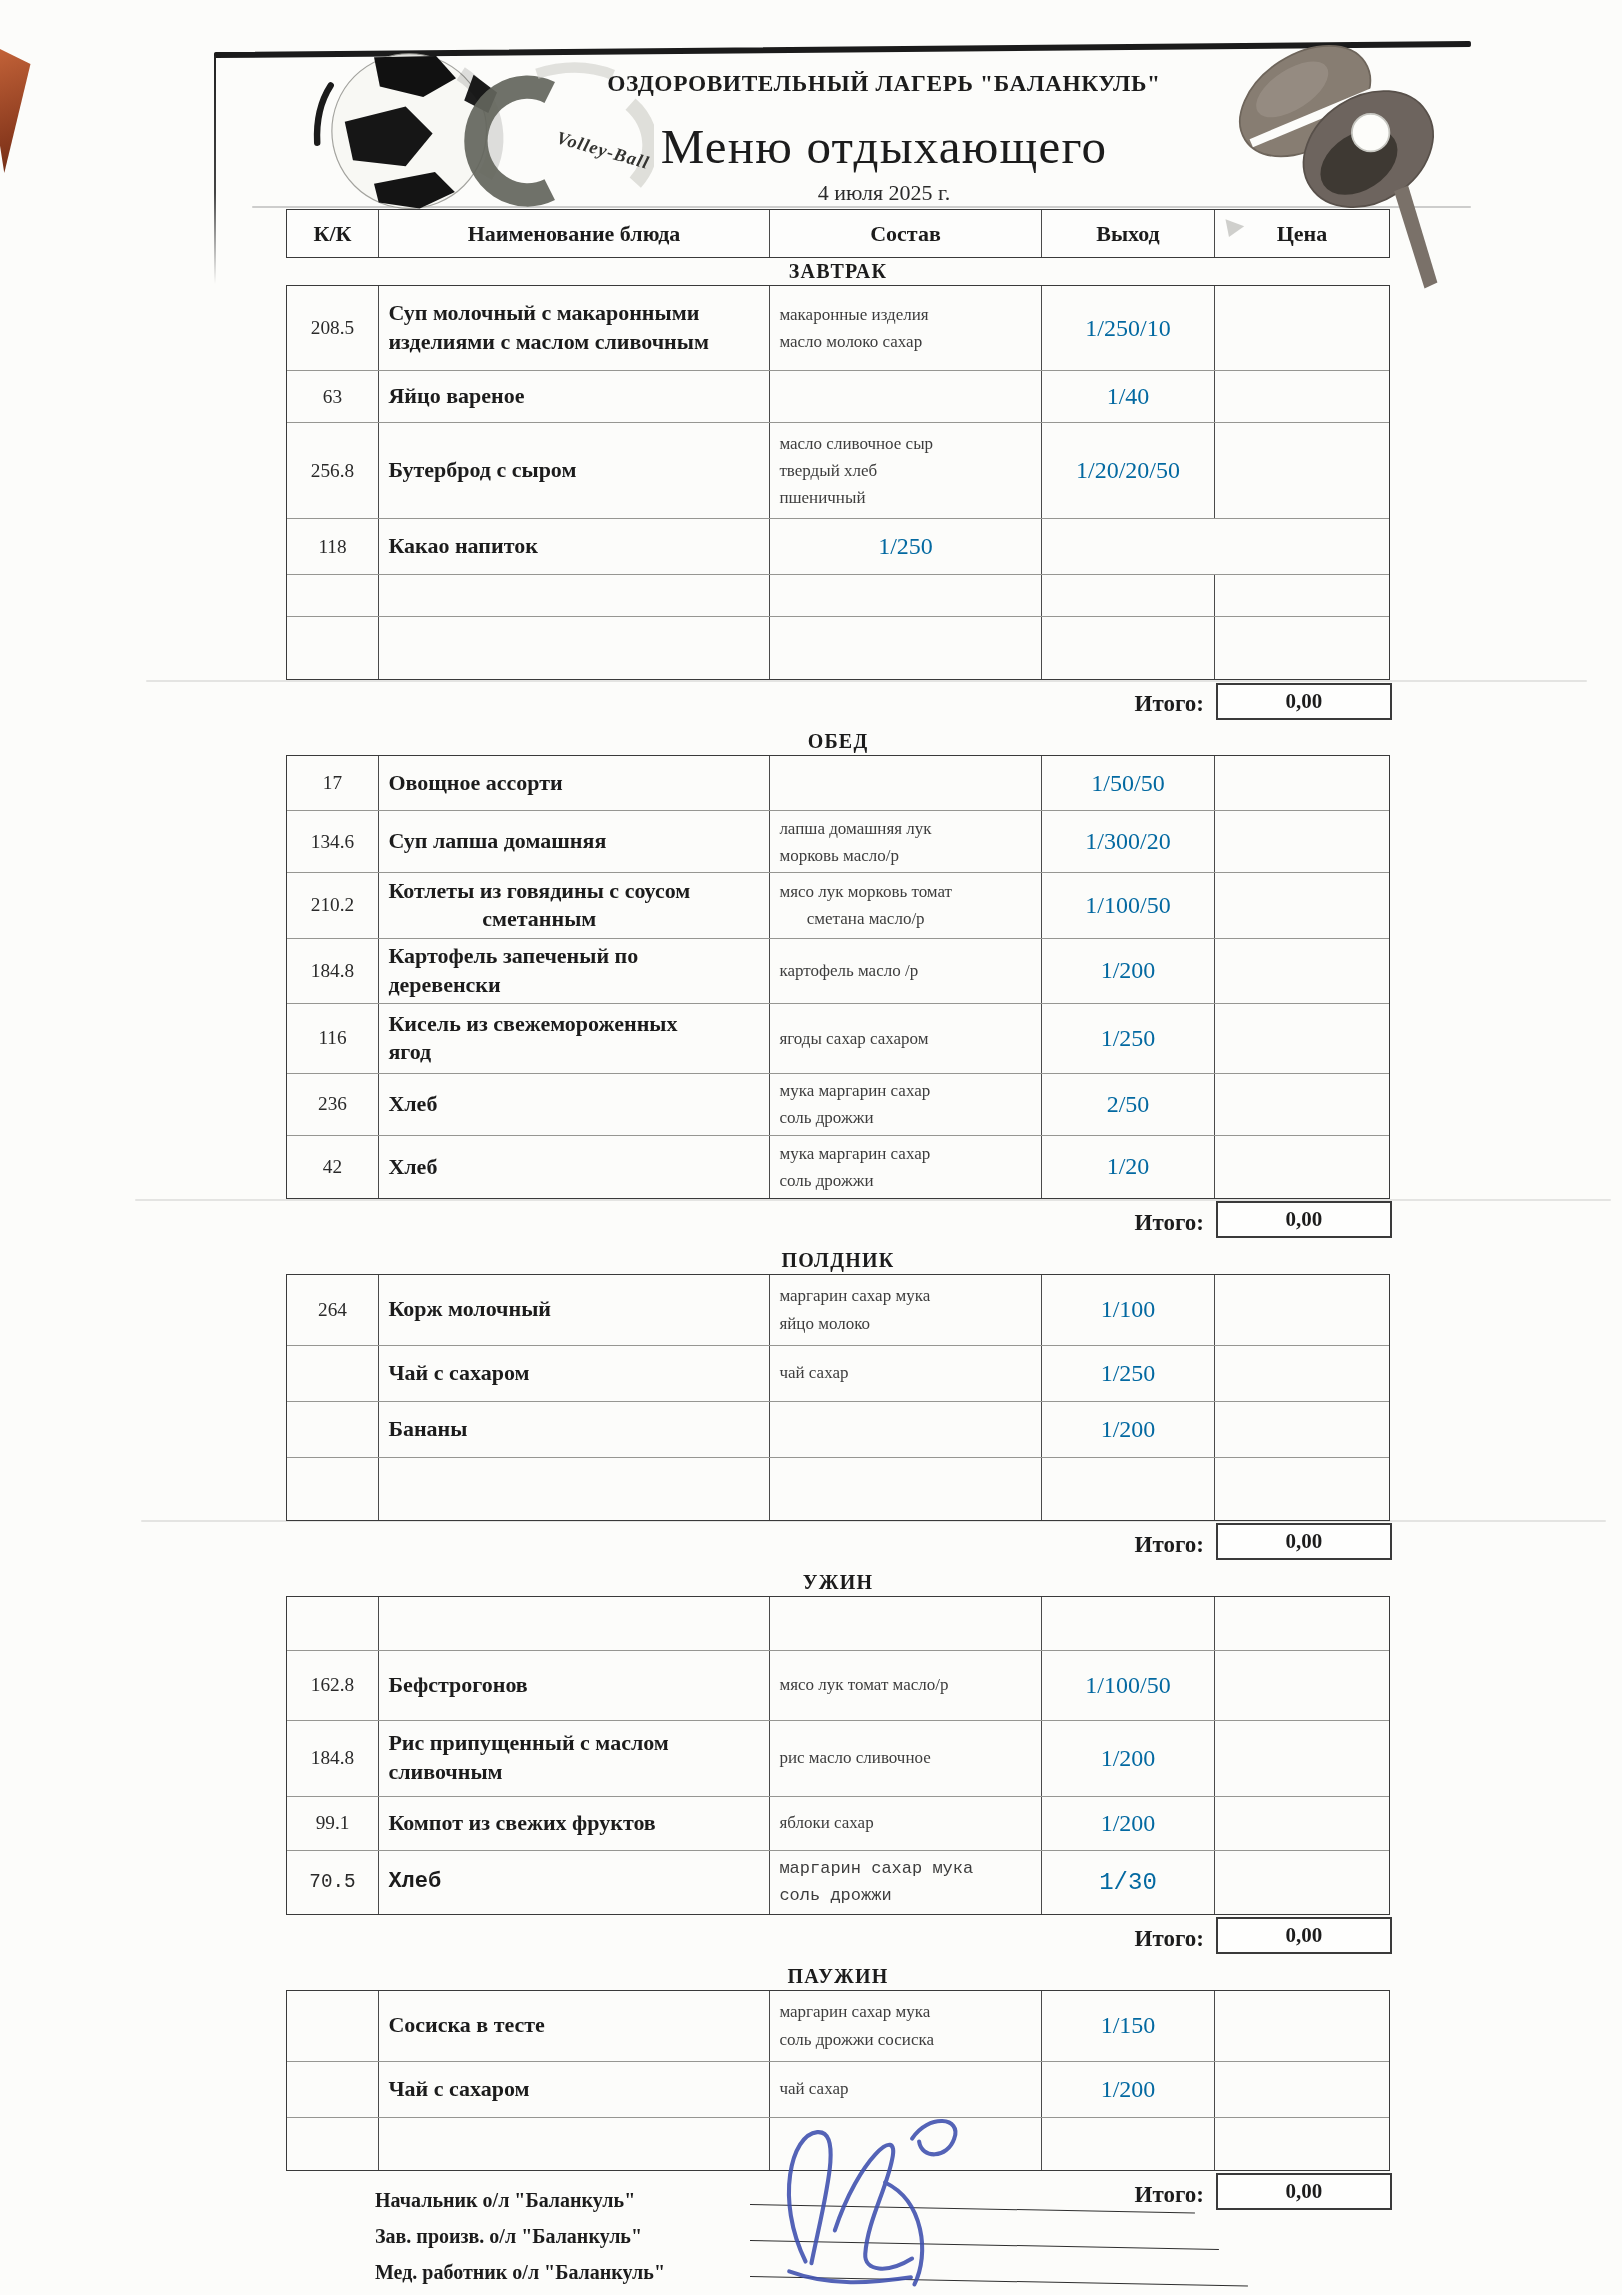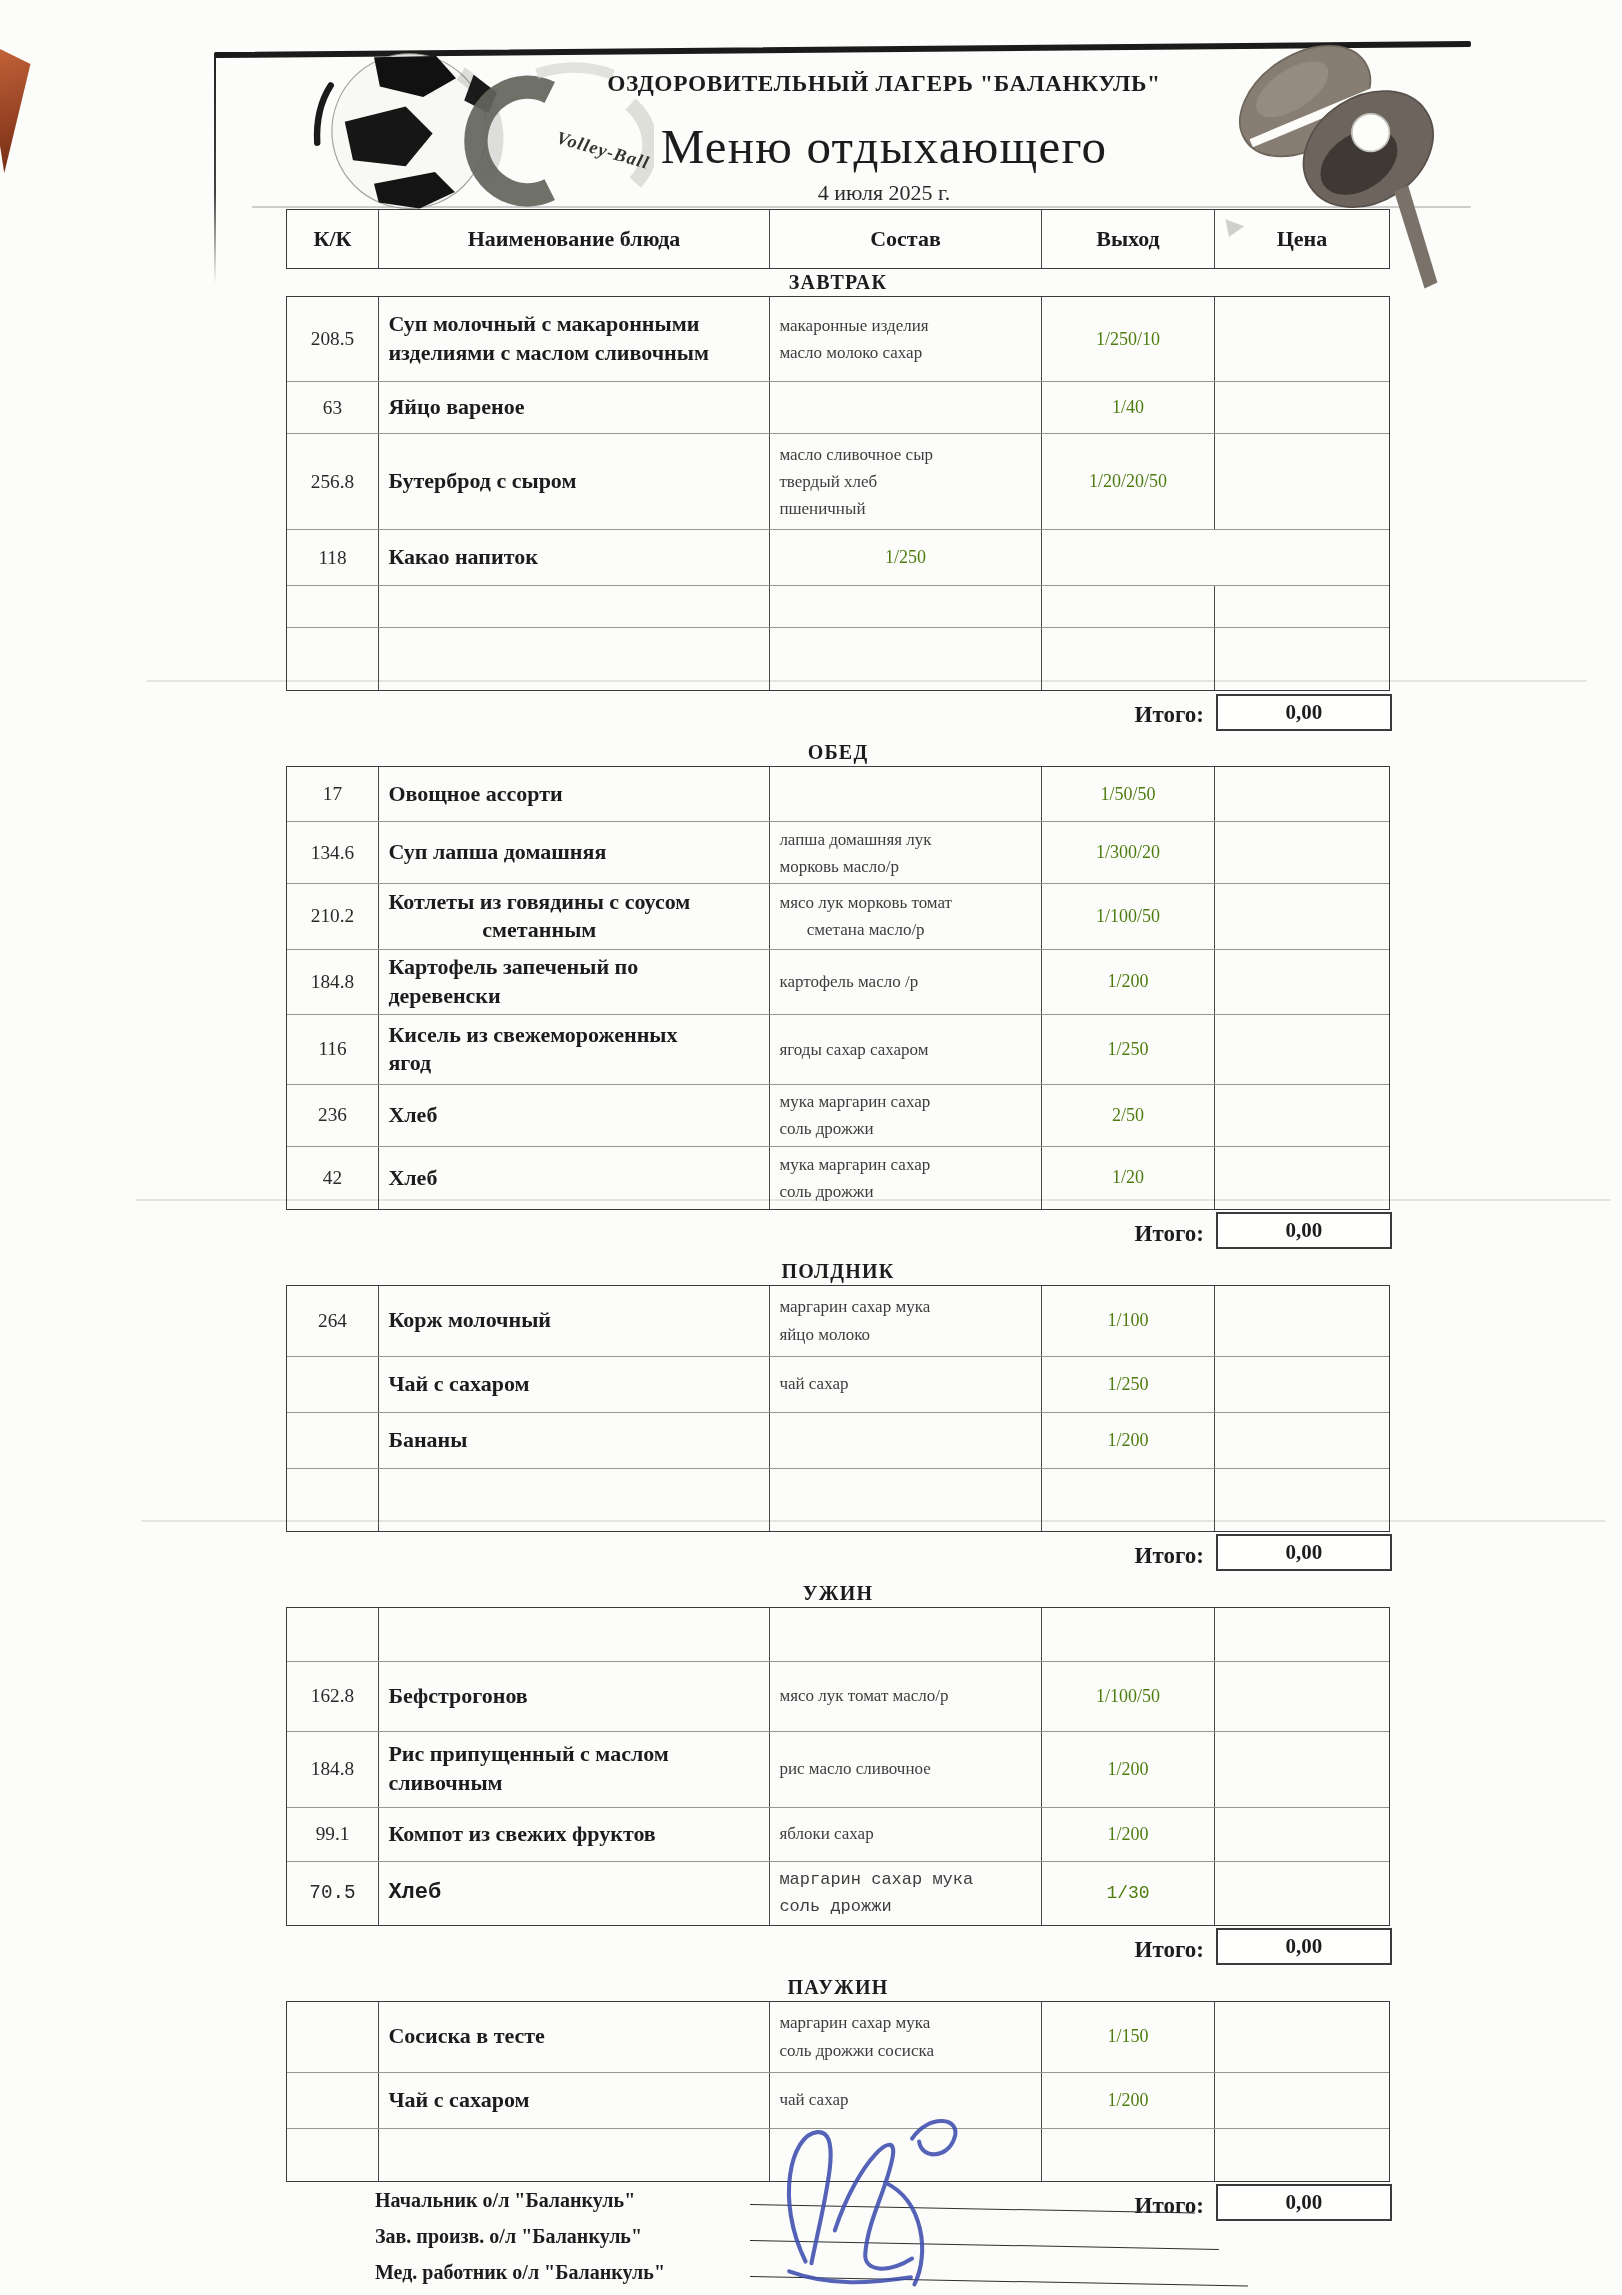--- a/index.html
+++ b/index.html
@@ -33,36 +33,36 @@
   .paddles{position:absolute; left:1217px; top:32px; width:264px; height:281px;}
   .titles{position:absolute; left:603px; top:70px; width:562px; text-align:center;}
   .org-title{font-weight:bold; font-size:23.4px; letter-spacing:0.6px; line-height:1.15;}
   .doc-title{font-size:49px; letter-spacing:1.2px; margin-top:24.6px; line-height:1.0;}
   .date-line{font-size:22px; margin-top:9.4px; color:#2a2a2a;}
 
   
   .menu{position:absolute; left:286px; top:209px; width:1104px; box-sizing:border-box;}
   .thead{
     display:grid; grid-template-columns:91px 391px 272px 173px 1fr;
-    border:1.8px solid #3a3a3a; height:60px; box-sizing:border-box; background:rgba(255,255,255,.4);
+    border:1.8px solid #3a3a3a; height:49px; box-sizing:border-box; background:rgba(255,255,255,.4);
   }
   .hcell{display:flex; align-items:center; justify-content:center;
     font-weight:bold; font-size:22px;}
   .hcell + .hcell{border-left:1.2px solid #4a4a4a;}
   .band{height:27px; display:flex; align-items:center; justify-content:center;
     font-weight:bold; font-size:20px; letter-spacing:1.2px;}
   .rows-block{border:1.8px solid #3a3a3a; box-sizing:border-box;}
   .row{display:grid; grid-template-columns:91px 391px 272px 173px 1fr; box-sizing:border-box;}
   .row + .row{border-top:1.2px solid #969692;}
   .cell{padding:3.5px 9.4px; display:flex; align-items:center; box-sizing:border-box;}
   .cell + .cell{border-left:1.2px solid #4a4a4a;}
   .cell.kk{justify-content:center; font-size:19.3px; color:#2a2a2a; padding:3.5px 2.3px;}
   .cell.name{font-weight:bold; font-size:22px; line-height:1.3; white-space:pre-line;}
   .cell.comp{font-size:17px; line-height:1.6; color:#3d3d3d; white-space:pre-line;}
-  .cell.out{justify-content:center; font-size:18px; color:#4d7c0f;}
+  .cell.out{justify-content:center; font-size:24px; color:#0369a1;}
   .cell.price{}
   .total-band{position:relative; height:48px;}
   .total-band .lbl{position:absolute; right:186px; top:50%; transform:translateY(-50%);
     font-weight:bold; font-size:23px;}
   .total-band .box{position:absolute; right:-1.8px; top:2.9px; width:176px; height:37px;
     border:2.3px solid #3a3a3a; display:flex; align-items:center; justify-content:center;
     font-weight:bold; font-size:21px; box-sizing:border-box; background:rgba(255,255,255,.5);}
 
   
   .signatures{position:absolute; left:375px; top:2175px; width:1008px;}

